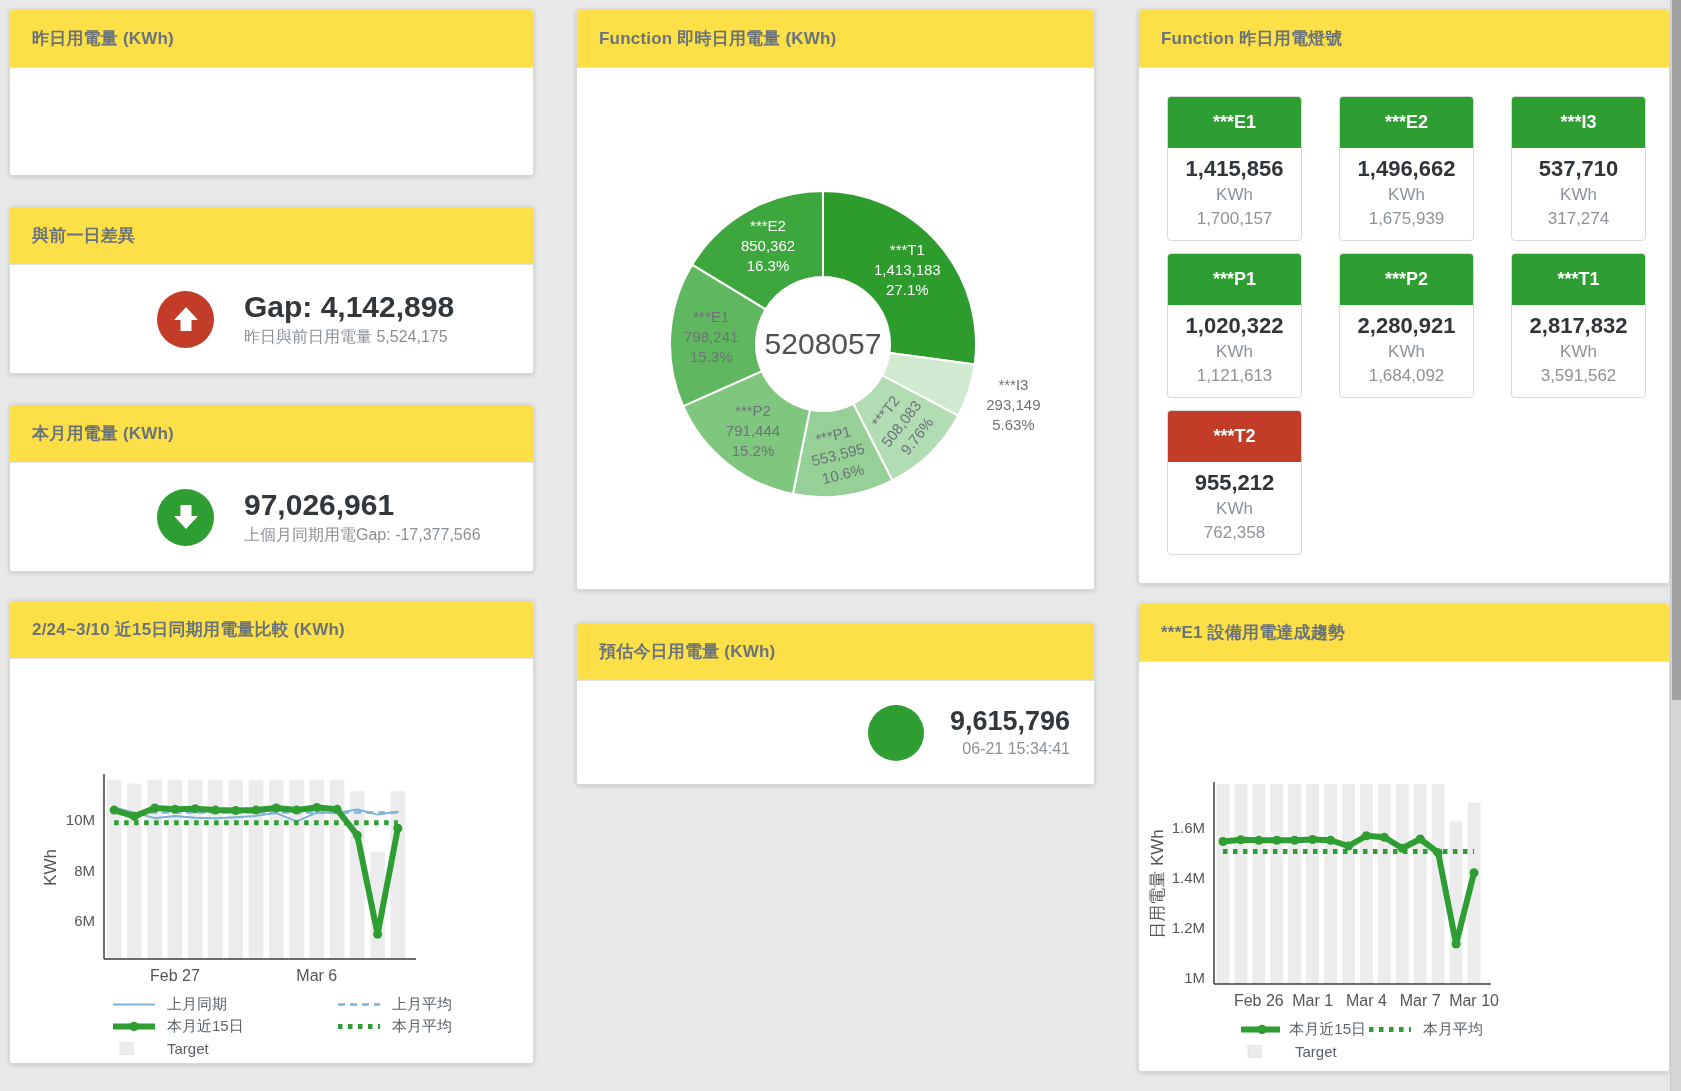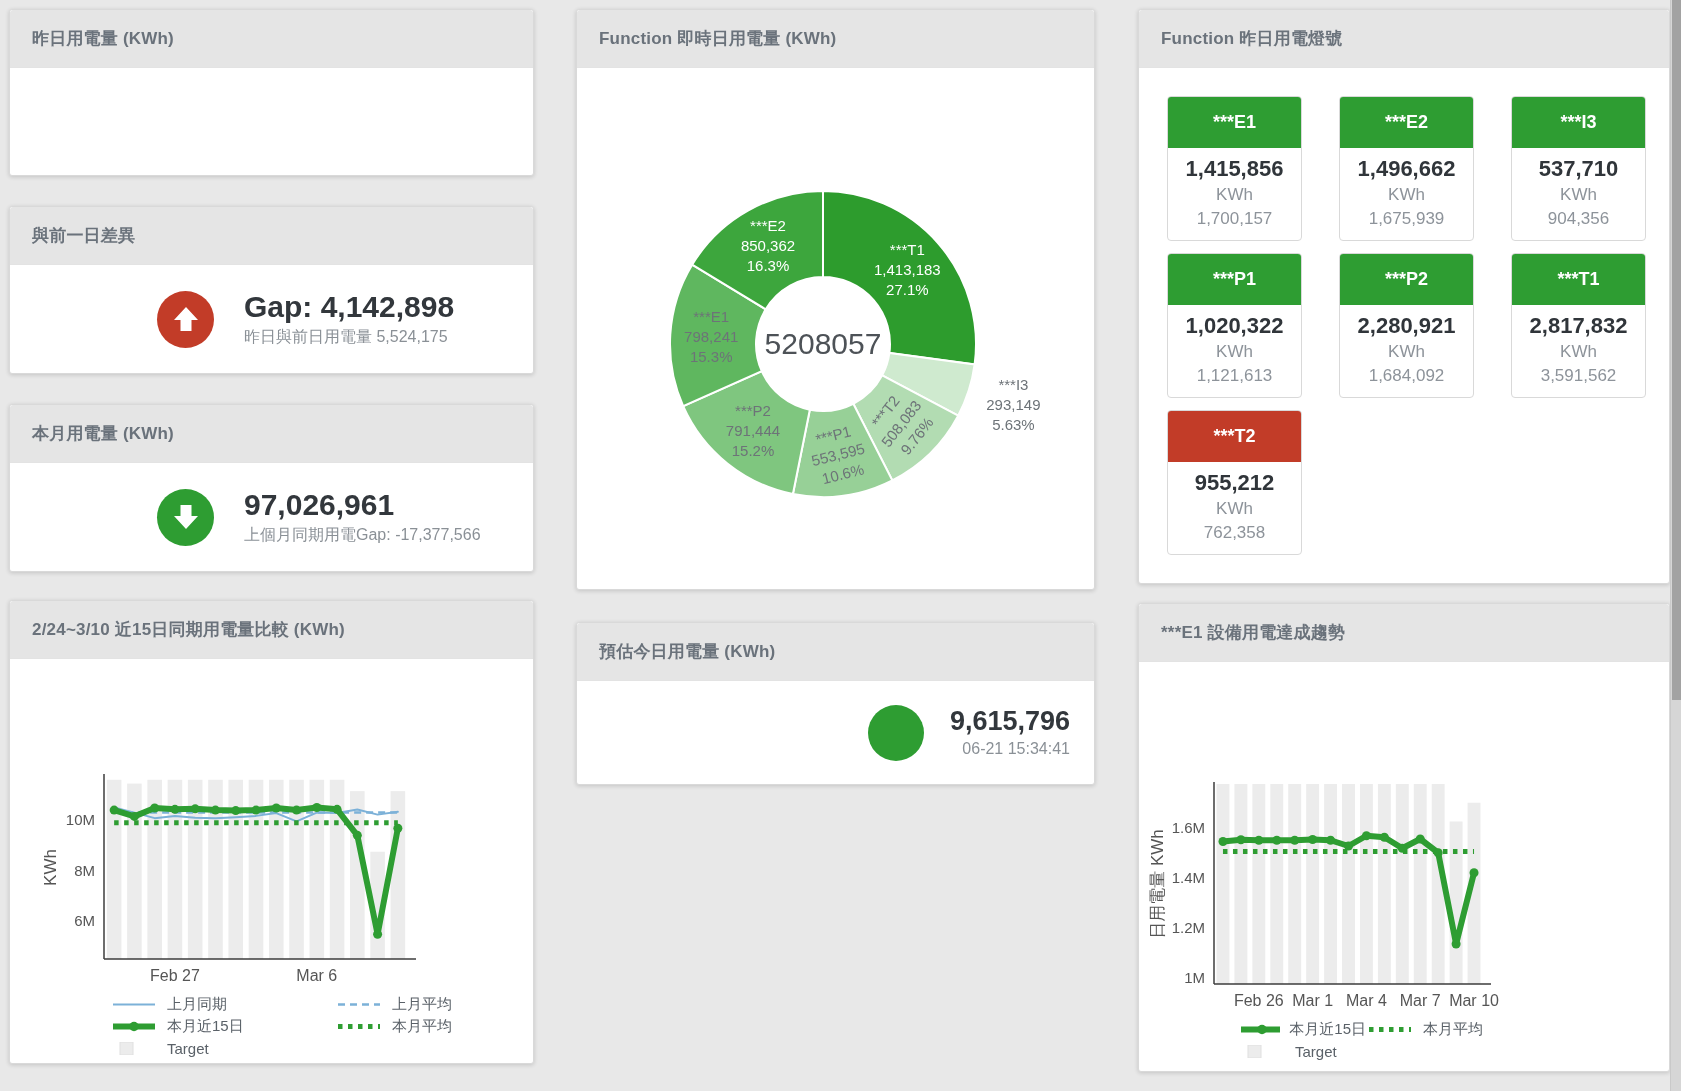--- a/index.html
+++ b/index.html
@@ -6,21 +6,21 @@
   body{
     width:1681px;height:1091px;position:relative;overflow:hidden;
     background:#e8e8e8;
     font-family:"Liberation Sans","DejaVu Sans",sans-serif;
   }
   .panel{
     position:absolute;background:#fff;border:1px solid #d9d9d9;border-radius:3px;
     box-shadow:0 1px 4px rgba(0,0,0,.16);box-sizing:border-box;overflow:hidden;
   }
   .panel-head{
-    height:58px;background:#e5e5e5;border-bottom:1px solid #e3e3e3;
+    height:58px;background:#fde047;border-bottom:1px solid #e3e3e3;
     display:flex;align-items:center;padding:0 22px;box-sizing:border-box;
     border-radius:3px 3px 0 0;
   }
   .panel-title{font-size:17px;font-weight:bold;color:#6a727b;letter-spacing:.2px;white-space:nowrap;}
   .panel-body{position:relative;height:calc(100% - 58px);}
   
   .stat-row{height:100%;display:flex;align-items:center;padding-left:147px;gap:30px;box-sizing:border-box;}
   .stat-row.right{justify-content:flex-end;padding-left:12px;padding-right:24px;gap:26px;}
   .dot{width:57px;height:57px;border-radius:50%;flex:0 0 auto;display:flex;align-items:center;justify-content:center;}
   .stat-text{display:flex;flex-direction:column;}
@@ -247,21 +247,21 @@
             <div class="tile-value">1,496,662</div>
             <div class="tile-unit">KWh</div>
             <div class="tile-target">1,675,939</div>
           </div>
         </div>
         <div class="tile">
           <div class="tile-head" style="background: rgb(46, 157, 50);">***I3</div>
           <div class="tile-body">
             <div class="tile-value">537,710</div>
             <div class="tile-unit">KWh</div>
-            <div class="tile-target">904,356</div>
+            <div class="tile-target">317,274</div>
           </div>
         </div>
         <div class="tile">
           <div class="tile-head" style="background: rgb(46, 157, 50);">***P1</div>
           <div class="tile-body">
             <div class="tile-value">1,020,322</div>
             <div class="tile-unit">KWh</div>
             <div class="tile-target">1,121,613</div>
           </div>
         </div>

